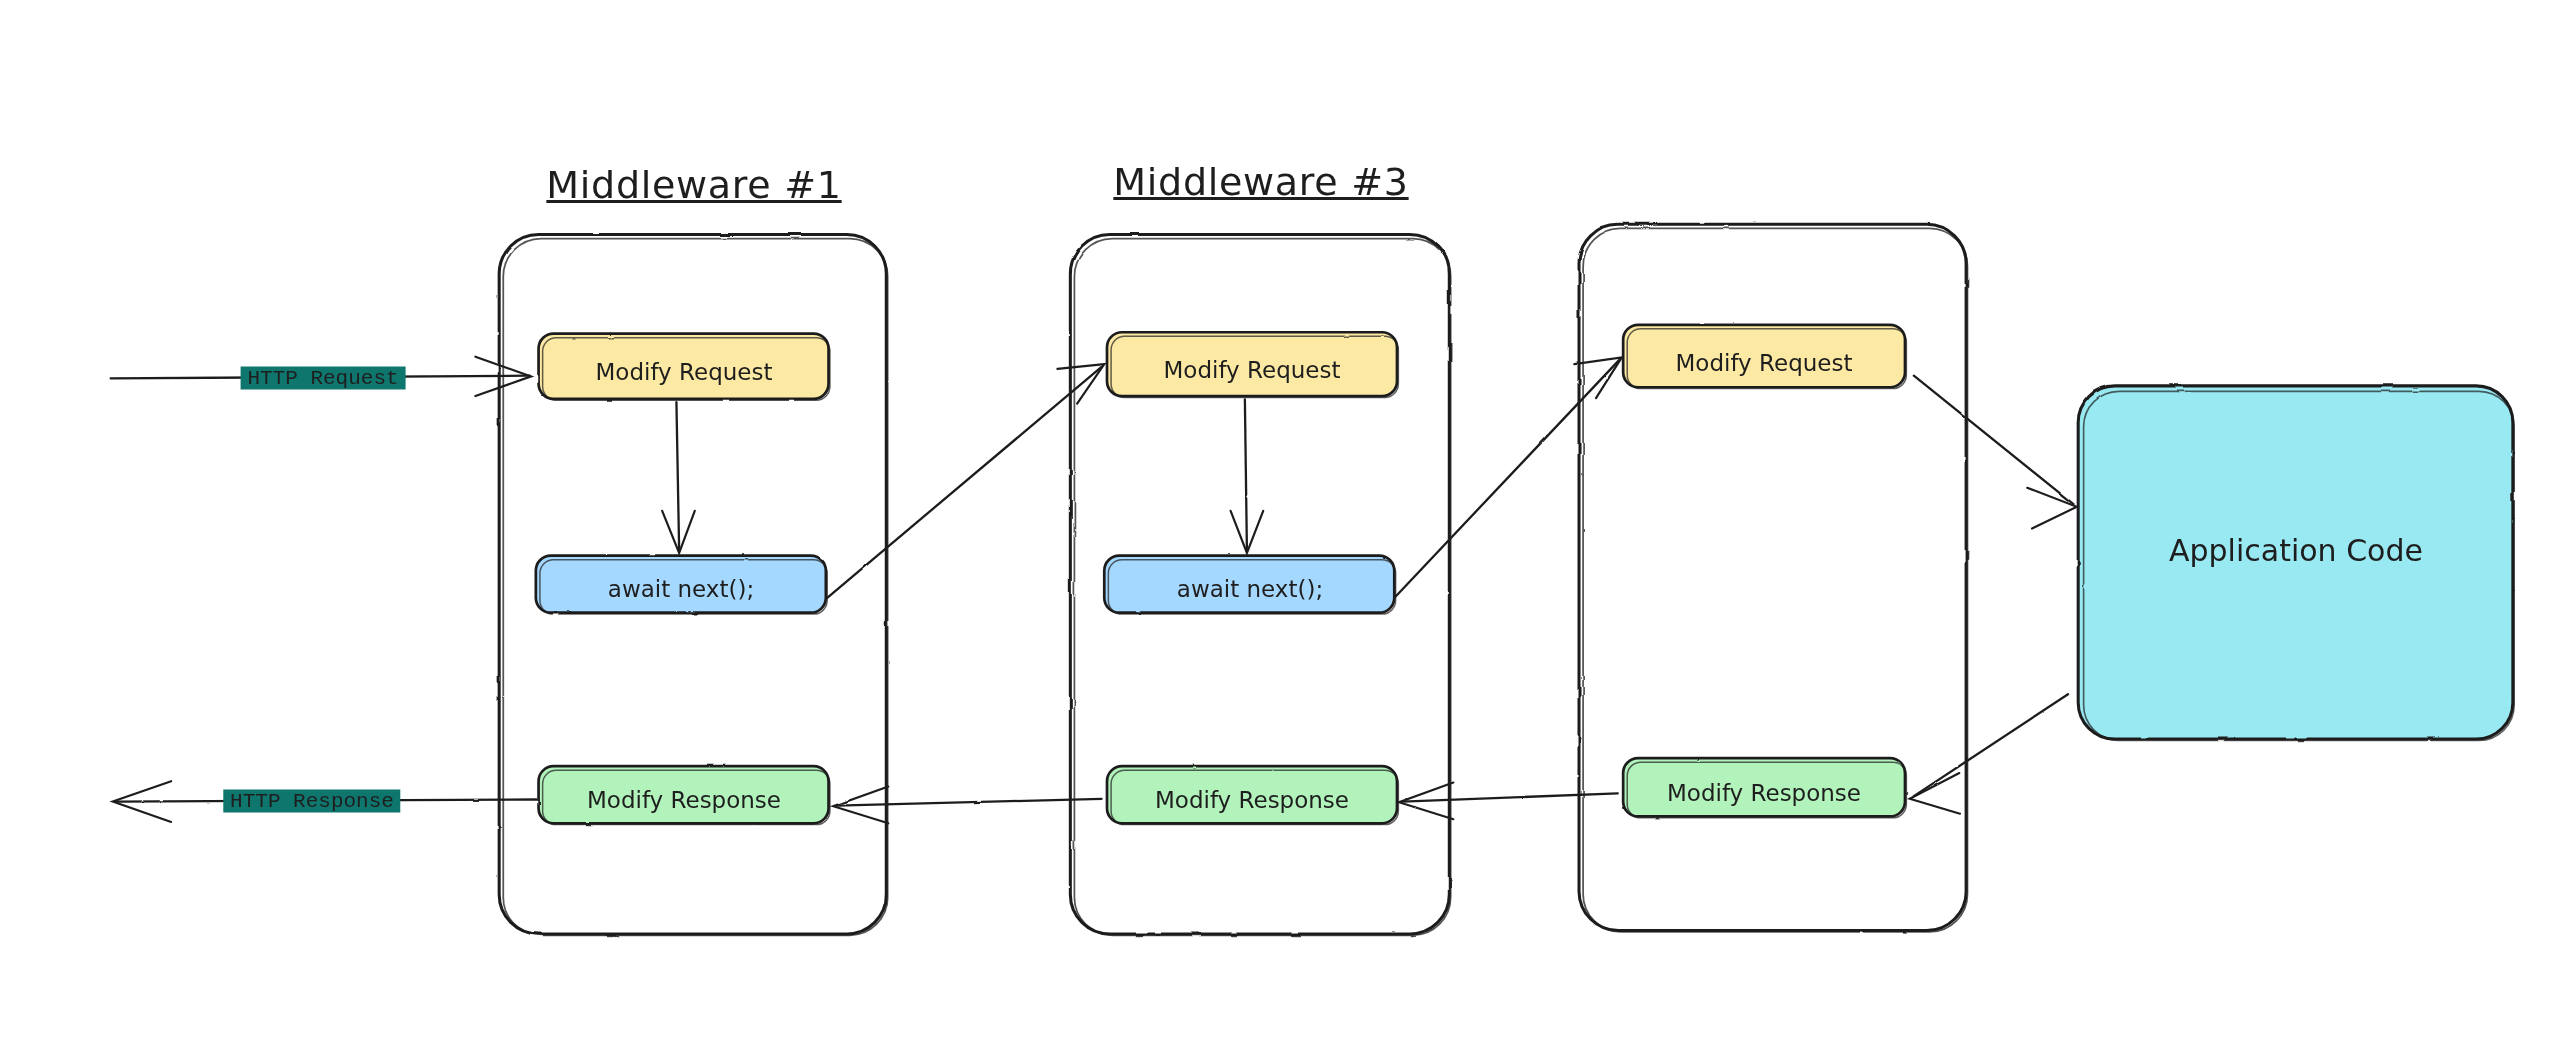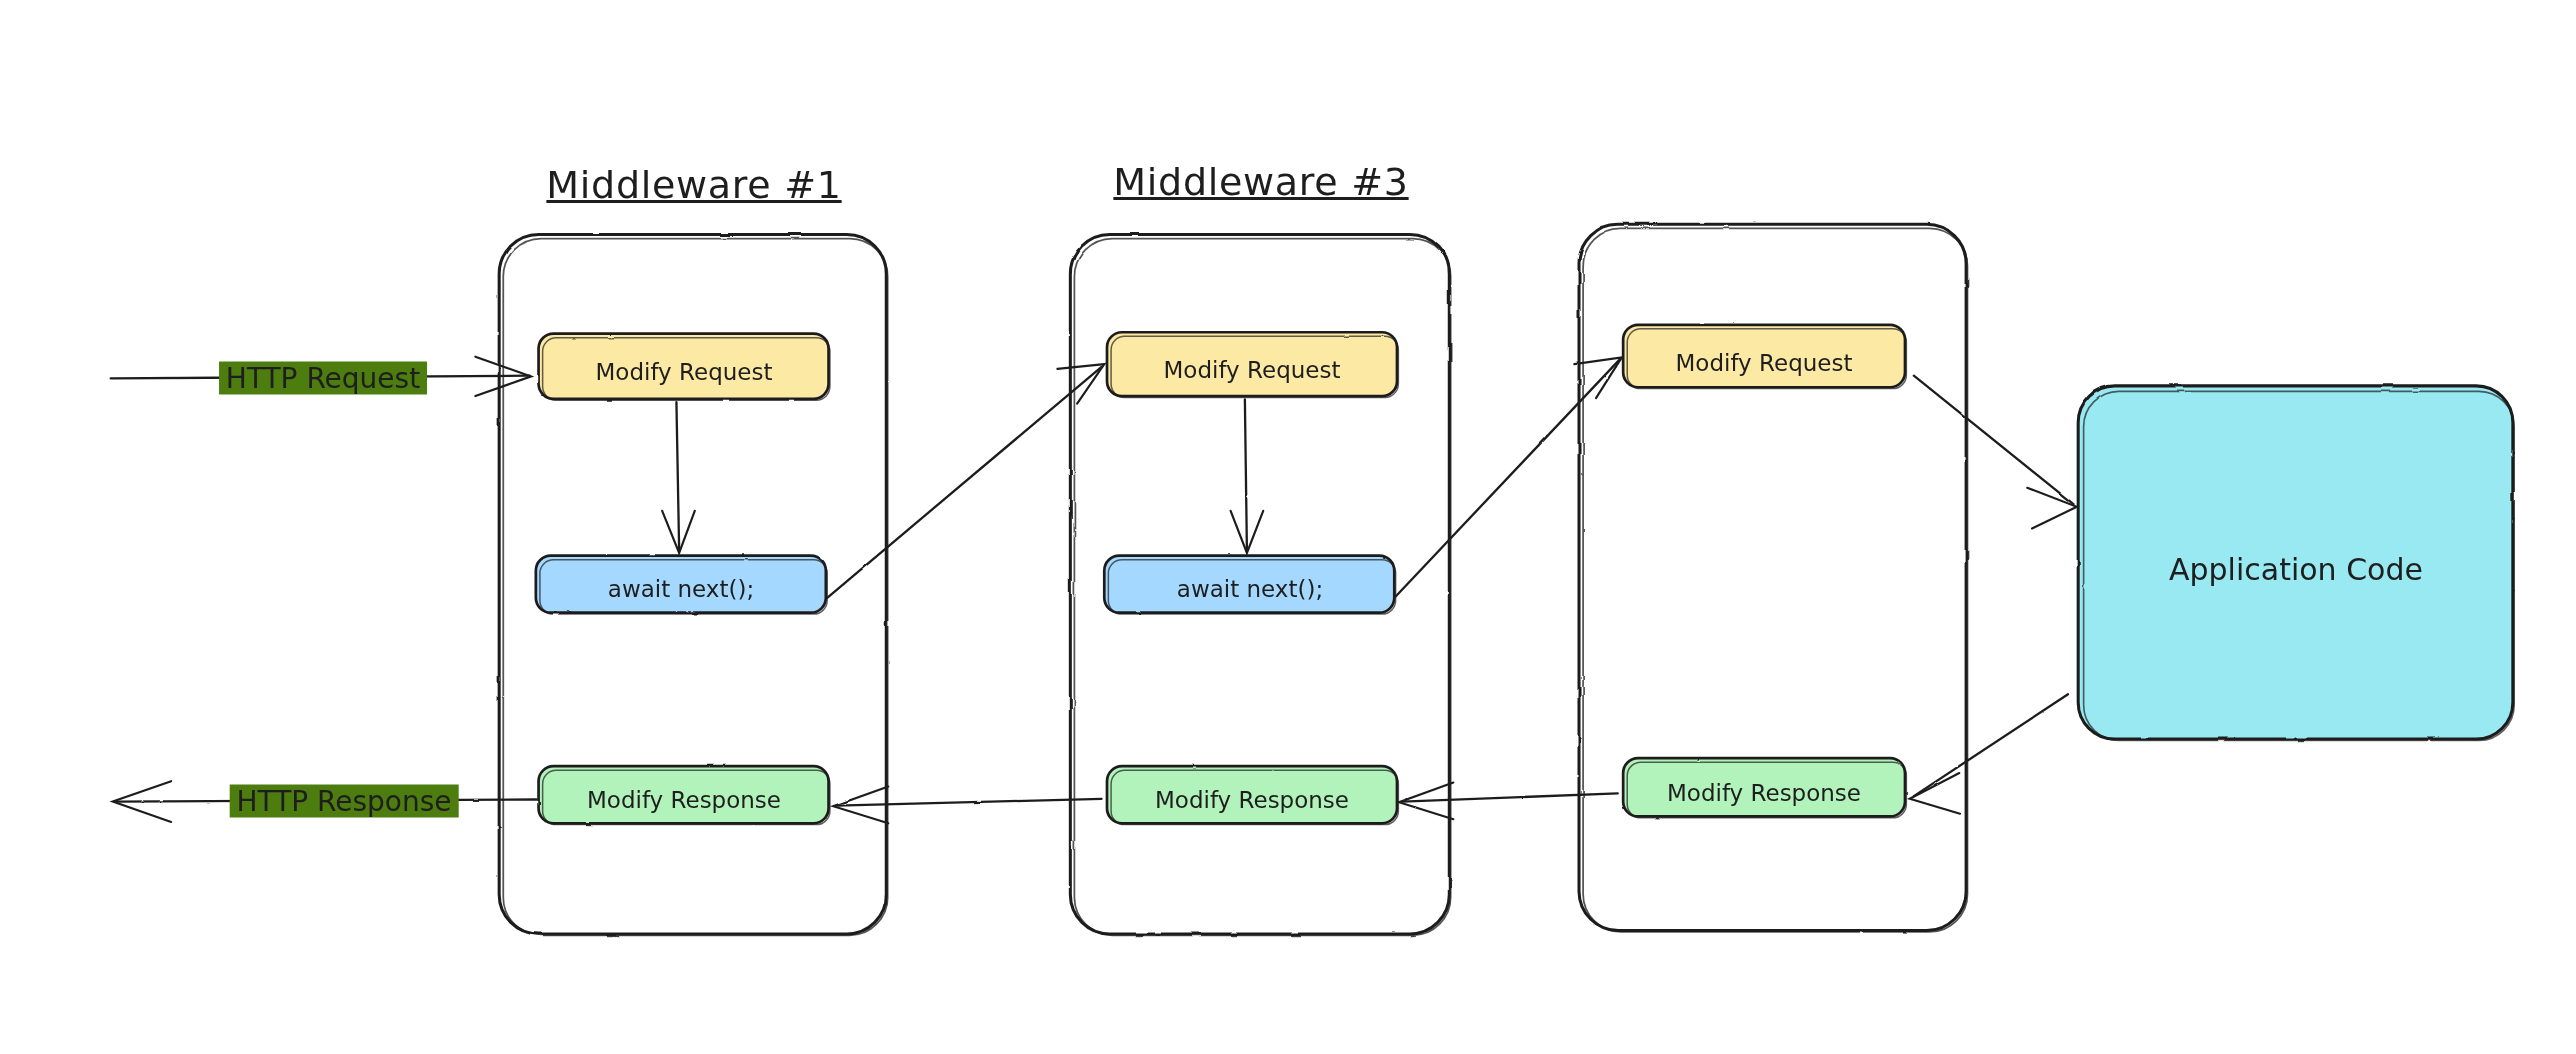--- a/index.html
+++ b/index.html
@@ -44,23 +44,24 @@
     letter-spacing: 0.7px;
     text-decoration: underline;
   }
   .node-label {
     font-size: 23px;
   }
   .app-label {
     font-size: 30px;
   }
   .edge-label {
-    font-size: 28px;
-    background: #4d7c0f;
+    font-size: 21px;
+    background: #0f766e;
     padding: 0 6.8px;
+    font-family: Liberation Mono, monospace;
   }
 </style>
 </head>
 <body>
 
 <div id="canvas">
 
   <svg id="sketch" viewBox="0 0 3793 1553" xmlns="http://www.w3.org/2000/svg">
     <defs>
       <filter id="rough" x="-20%" y="-20%" width="140%" height="140%">
@@ -191,20 +192,20 @@
     <div class="lbl node-label" style="left:681px; top:589px;">await next();</div>
     <div class="lbl node-label" style="left:684px; top:800px;">Modify Response</div>
 
     <div class="lbl node-label" style="left:1252px; top:370px;">Modify Request</div>
     <div class="lbl node-label" style="left:1250px; top:589px;">await next();</div>
     <div class="lbl node-label" style="left:1252px; top:800px;">Modify Response</div>
 
     <div class="lbl node-label" style="left:1764px; top:363px;">Modify Request</div>
     <div class="lbl node-label" style="left:1764px; top:793px;">Modify Response</div>
 
-    <div class="lbl app-label" style="left:2296px; top:569px;">Application Code</div>
+    <div class="lbl app-label" style="left:2296px; top:550px;">Application Code</div>
 
     <div class="lbl edge-label" style="left:323px; top:378px;">HTTP Request</div>
-    <div class="lbl edge-label" style="left:344px; top:801px;">HTTP Response</div>
+    <div class="lbl edge-label" style="left:312px; top:801px;">HTTP Response</div>
   </div>
 
 </div>
 
 
 </body></html>

